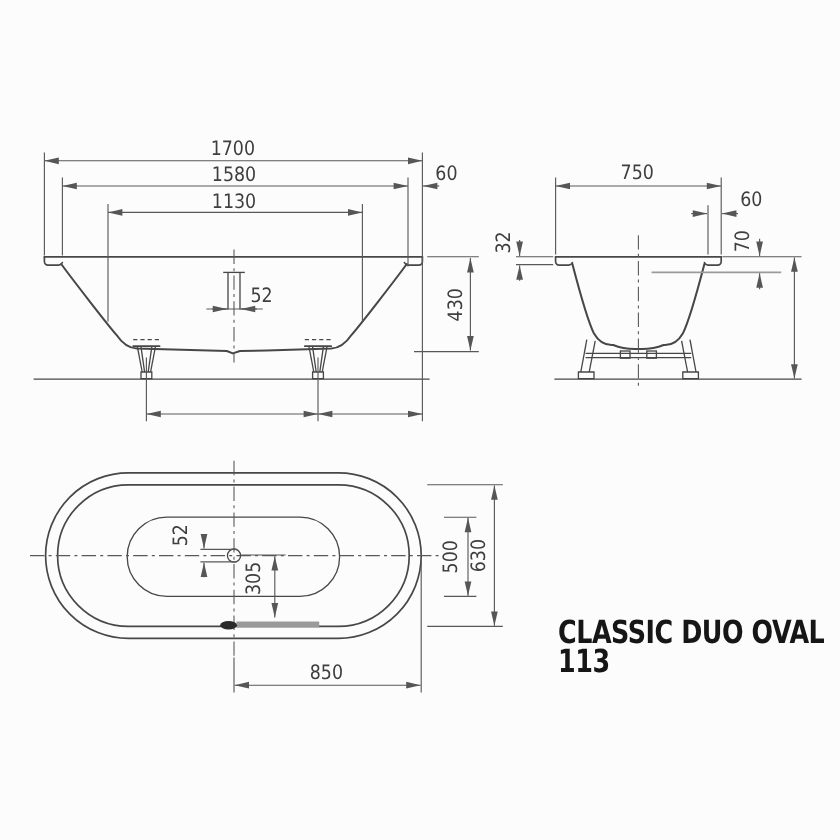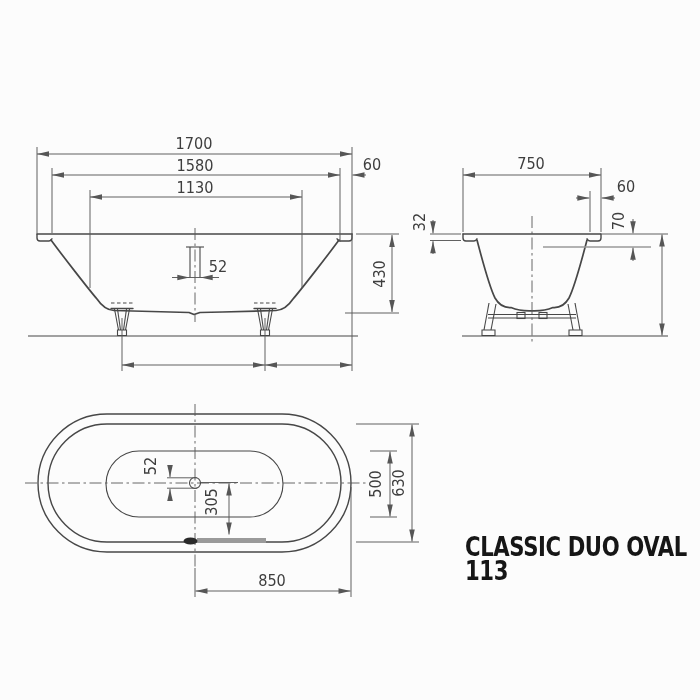--- a/index.html
+++ b/index.html
@@ -1,20 +1,20 @@
 <!DOCTYPE html>
 <html style="--line: #474747; --dim: #585858; --text: #3e3e3e; --title: #161616; --accent_gray: #9a9a9a; --background: #fcfcfc;"><head>
 <meta charset="utf-8">
 <style>
   :root{
     --line:#474747; --dim:#585858; --text:#3e3e3e; --title:#161616;
     --accent_gray:#9a9a9a; --background:#fcfcfc;
   }
   html,body{margin:0;padding:0;background:var(--background);}
-  .stage{width:700px;height:656px;position:relative;background:var(--background);margin-top:20px;}
+  .stage{width:700px;height:656px;position:relative;background:var(--background);}
   svg{display:block;}
   .outline{stroke:var(--line);stroke-width:1.7;fill:none;stroke-linecap:round;stroke-linejoin:round;}
   .mid{stroke:var(--line);stroke-width:1.4;fill:none;stroke-linecap:round;stroke-linejoin:round;}
   .thin{stroke:var(--line);stroke-width:1.1;fill:none;}
   .dim{stroke:var(--dim);stroke-width:0.95;fill:none;}
   .cl{stroke:var(--dim);stroke-width:0.9;stroke-dasharray:12 3.5 2.5 3.5;fill:none;}
   .dash{stroke:var(--line);stroke-width:1;stroke-dasharray:3.5 2.5;fill:none;}
   .grayline{stroke:var(--accent_gray);stroke-width:1.3;fill:none;}
   .graythick{stroke:var(--accent_gray);stroke-width:5;fill:none;}
   .dimtxt{font-family:"DejaVu Sans","Liberation Sans",sans-serif;font-size:16.5px;fill:var(--text);}

